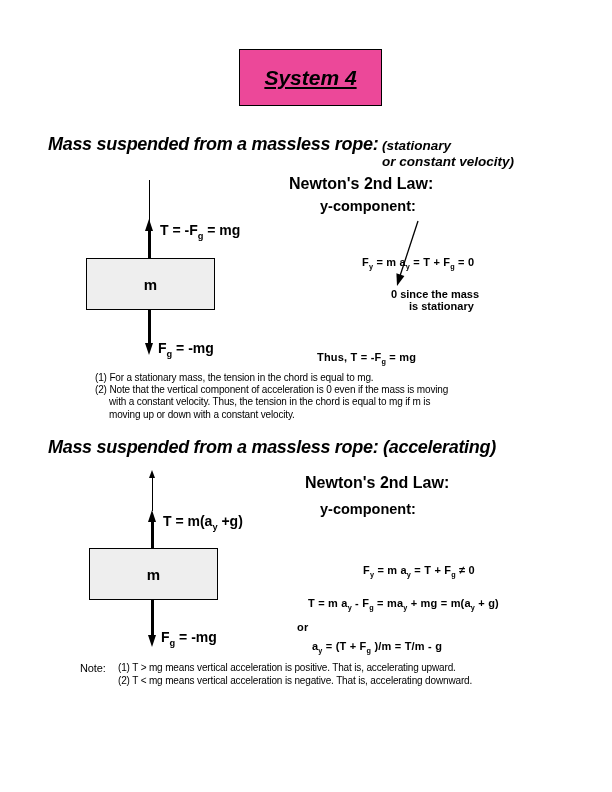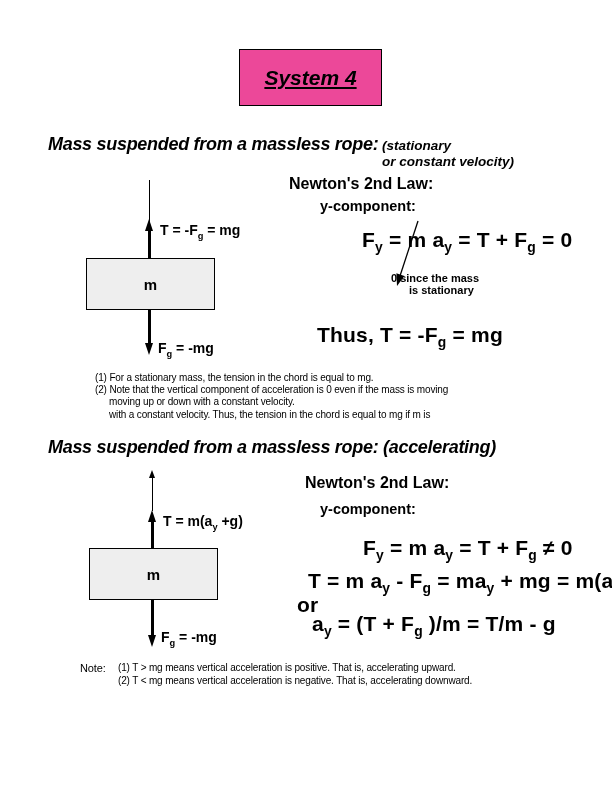--- a/index.html
+++ b/index.html
@@ -18,21 +18,21 @@
     background:#ec4899;border:1.5px solid #000;
     display:flex;align-items:center;justify-content:center;
   }
   .title-text{font-size:21px;font-weight:bold;font-style:italic;text-decoration:underline;}
   
   .h-main{font-size:18px;letter-spacing:-0.3px;white-space:nowrap;}
   .h-small{font-size:13.5px;}
   
   .newton{font-size:16px;white-space:nowrap;}
   .ycomp{font-size:14.5px;white-space:nowrap;}
-  .eq{font-size:21px;white-space:nowrap;letter-spacing:0.2px;}
+  .eq{font-size:11px;white-space:nowrap;letter-spacing:0.2px;margin-top:28px;}
   .dlabel{font-size:14px;white-space:nowrap;}
   .annot{font-size:11px;line-height:12px;white-space:nowrap;}
   .annot .ind{padding-left:18px;}
   
   .notes-block{font-size:10px;line-height:12.2px;letter-spacing:-0.15px;white-space:nowrap;}
   .notes-block .note-line:nth-child(n+3){padding-left:14px;}
   .note-label{font-size:11px;letter-spacing:-0.15px;}
   
   .vline{position:absolute;background:#000;}
   .mass-box{
@@ -72,32 +72,32 @@
   </div>
 
   <div class="abs b newton" style="left:289px;top:175px;">Newton's 2nd Law:</div>
   <div class="abs b ycomp" style="left:320px;top:198px;">y-component:</div>
   <div class="abs b eq" style="left:362px;top:228px;">F<sub>y</sub> = m a<sub>y</sub> = T + F<sub>g</sub> = 0</div>
 
   <svg class="abs" style="left:390px;top:217px;" width="35" height="75" viewBox="0 0 35 75">
     <line x1="28" y1="4" x2="9" y2="62" stroke="#000" stroke-width="1.3"></line>
     <polygon points="7,69 14.4,58.9 6.4,56.3" fill="#000"></polygon>
   </svg>
-  <div class="abs b annot" style="left:391px;top:272px;">
+  <div class="abs b annot" style="left:391px;top:288px;">
     <div>0 since the mass</div>
     <div class="ind">is stationary</div>
   </div>
 
   <div class="abs b eq" style="left:317px;top:323px;">Thus, T = -F<sub>g</sub> = mg</div>
 
   <div class="abs notes-block" style="left:95px;top:372px;">
     <div class="note-line">(1) For a stationary mass, the tension in the chord is equal to mg.</div>
     <div class="note-line">(2) Note that the vertical component of acceleration is 0 even if the mass is moving</div>
+    <div class="note-line">with a constant velocity. Thus, the tension in the chord is equal to mg if m is</div>
     <div class="note-line">moving up or down with a constant velocity.</div>
-    <div class="note-line">with a constant velocity. Thus, the tension in the chord is equal to mg if m is</div>
   </div>
 
   <div class="abs bi h-main" style="left:48px;top:437px;">Mass suspended from a massless rope: (accelerating)</div>
 
   <div>
     <div class="tri tri-up-small" style="left:149.2px;top:470px;"></div>
     <div class="vline" style="left:151.8px;top:477px;width:1.4px;height:34px;"></div>
     <div class="tri tri-up" style="left:148px;top:510px;"></div>
     <div class="vline" style="left:151px;top:520px;width:3.2px;height:28px;"></div>
     <div class="abs b dlabel" style="left:163px;top:513px;">T = m(a<sub>y</sub> +g)</div>

